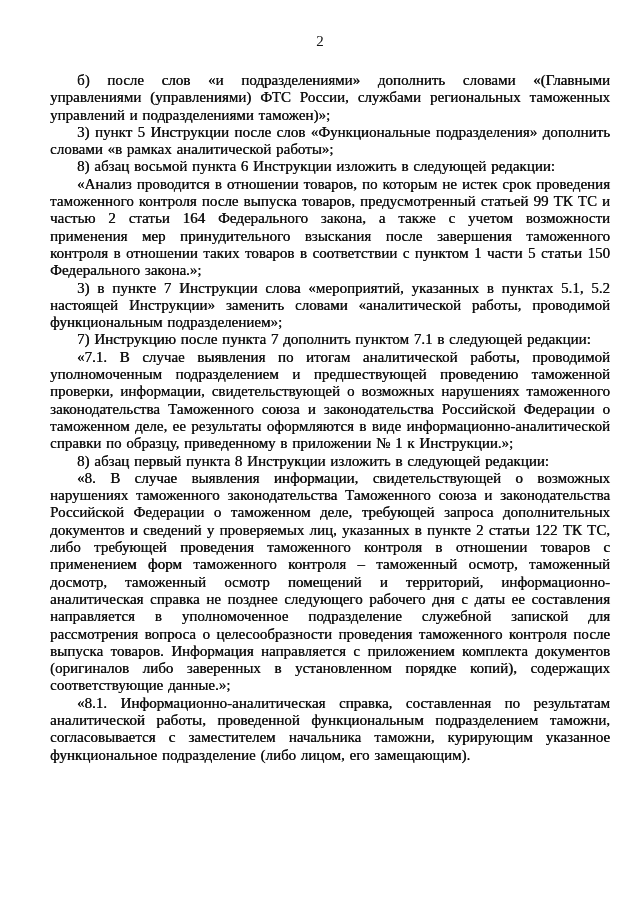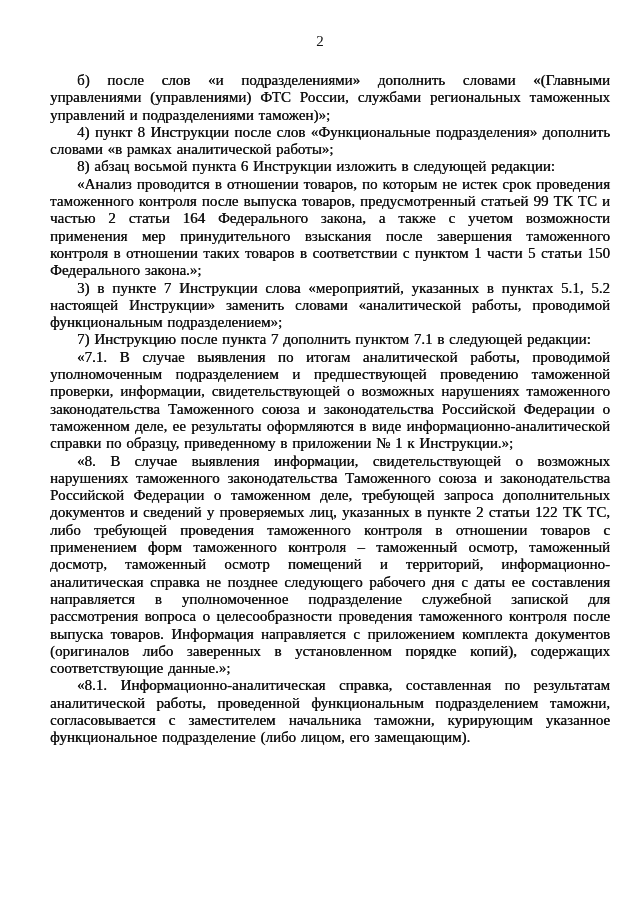--- a/index.html
+++ b/index.html
@@ -43,22 +43,23 @@
   }
 </style>
 </head>
 <body>
 
 <div class="page">
   <div class="page-number">2</div>
 
   <div class="content">
     <p>б) после слов «и подразделениями» дополнить словами «(Главными управлениями (управлениями) ФТС России, службами региональных таможенных управлений и подразделениями таможен)»;</p>
-    <p>4) пункт 8 Инструкции после слов «Функциональные подразделения» дополнить словами «в рамках аналитической работы»;</p>
+    <p>3) пункт 5 Инструкции после слов «Функциональные подразделения» дополнить словами «в рамках аналитической работы»;</p>
     <p>8) абзац восьмой пункта 6 Инструкции изложить в следующей редакции:</p>
     <p>«Анализ проводится в отношении товаров, по которым не истек срок проведения таможенного контроля после выпуска товаров, предусмотренный статьей 99 ТК ТС и частью 2 статьи 164 Федерального закона, а также с учетом возможности применения мер принудительного взыскания после завершения таможенного контроля в отношении таких товаров в соответствии с пунктом 1 части 5 статьи 150 Федерального закона.»;</p>
     <p>3) в пункте 7 Инструкции слова «мероприятий, указанных в пунктах 5.1, 5.2 настоящей Инструкции» заменить словами «аналитической работы, проводимой функциональным подразделением»;</p>
     <p>7) Инструкцию после пункта 7 дополнить пунктом 7.1 в следующей редакции:</p>
     <p>«7.1. В случае выявления по итогам аналитической работы, проводимой уполномоченным подразделением и предшествующей проведению таможенной проверки, информации, свидетельствующей о возможных нарушениях таможенного законодательства Таможенного союза и законодательства Российской Федерации о таможенном деле, ее результаты оформляются в виде информационно-аналитической справки по образцу, приведенному в приложении № 1 к Инструкции.»;</p>
+    <p>8) абзац первый пункта 8 Инструкции изложить в следующей редакции:</p>
     <p>«8. В случае выявления информации, свидетельствующей о возможных нарушениях таможенного законодательства Таможенного союза и законодательства Российской Федерации о таможенном деле, требующей запроса дополнительных документов и сведений у проверяемых лиц, указанных в пункте 2 статьи 122 ТК ТС, либо требующей проведения таможенного контроля в отношении товаров с применением форм таможенного контроля – таможенный осмотр, таможенный досмотр, таможенный осмотр помещений и территорий, информационно-аналитическая справка не позднее следующего рабочего дня с даты ее составления направляется в уполномоченное подразделение служебной запиской для рассмотрения вопроса о целесообразности проведения таможенного контроля после выпуска товаров. Информация направляется с приложением комплекта документов (оригиналов либо заверенных в установленном порядке копий), содержащих соответствующие данные.»;</p>
     <p>«8.1. Информационно-аналитическая справка, составленная по результатам аналитической работы, проведенной функциональным подразделением таможни, согласовывается с заместителем начальника таможни, курирующим указанное функциональное подразделение (либо лицом, его замещающим).</p>
   </div>
 </div>
 
 </body></html>

